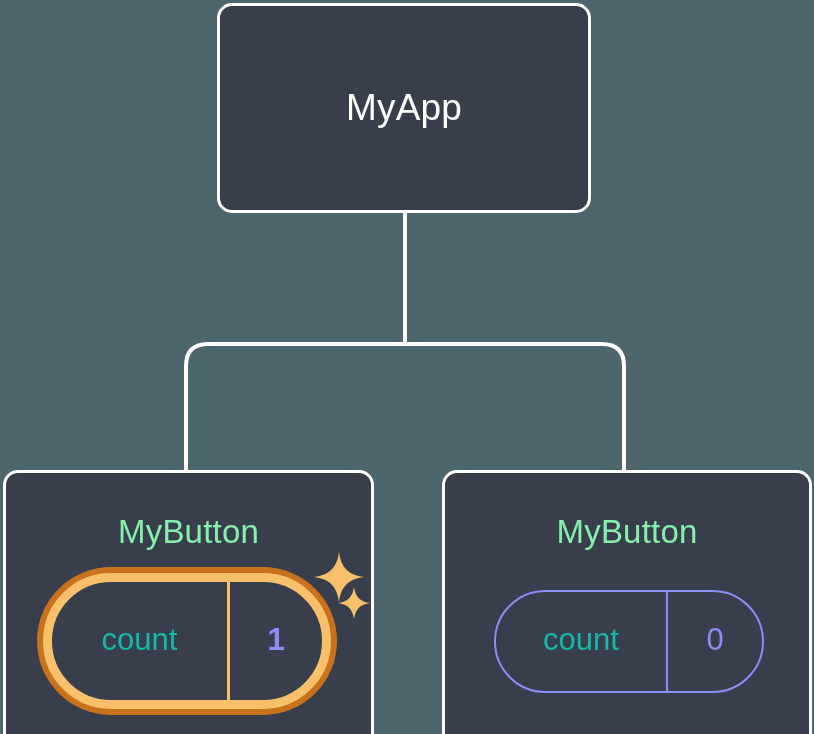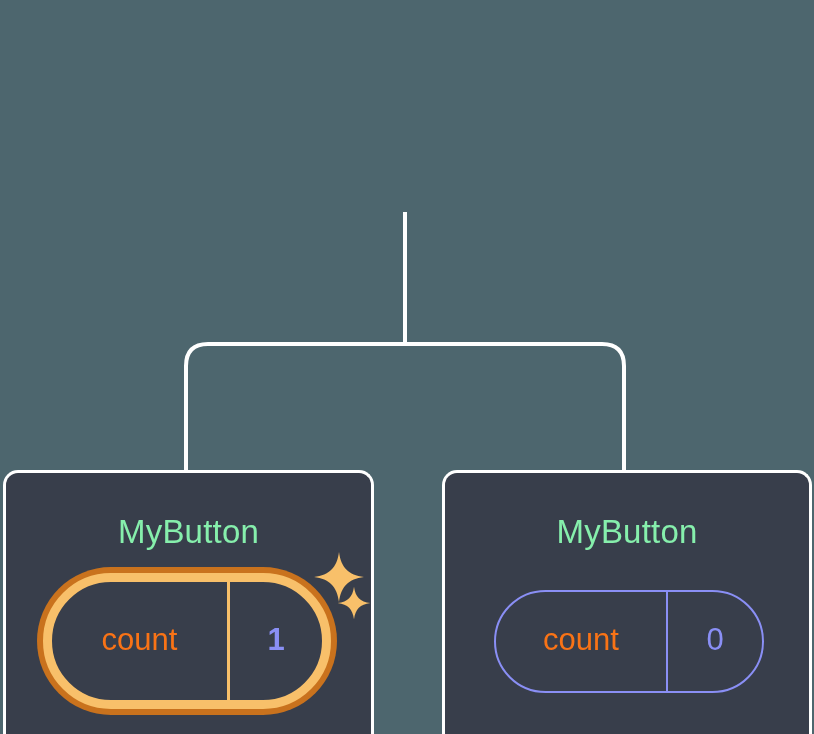--- a/index.html
+++ b/index.html
@@ -89,21 +89,21 @@
   }
   .pill-label, .pill-value {
     display: flex;
     align-items: center;
     justify-content: center;
     box-sizing: border-box;
   }
   .pill-label {
     font-size: 31px;
     font-weight: 400;
-    color: #f97316;
+    color: #14b8a6;
     padding-bottom: 3px;
   }
   .pill-value {
     font-size: 31px;
     color: #8a8ff5;
     padding-bottom: 3px;
   }
 
   
   #pill-left {
@@ -163,20 +163,23 @@
 </head>
 <body>
 
 <div id="stage">
 
   <svg id="connector-layer" viewBox="0 0 814 734" width="814" height="734" aria-hidden="true">
     <path d="M 405 212 L 405 344" fill="none" stroke="#ffffff" stroke-width="4"></path>
     <path d="M 186 470 L 186 366 Q 186 344 208 344 L 602 344 Q 624 344 624 366 L 624 470" fill="none" stroke="#ffffff" stroke-width="4" stroke-linecap="butt"></path>
   </svg>
 
+  <div class="node" id="node-root">
+    <div class="root-title">MyApp</div>
+  </div>
 
   <div class="node" id="node-child-left">
     <div class="child-title">MyButton</div>
   </div>
 
   <div class="pill" id="pill-left">
     <div class="pill-label">count</div>
     <div class="pill-value">1</div>
   </div>
 

